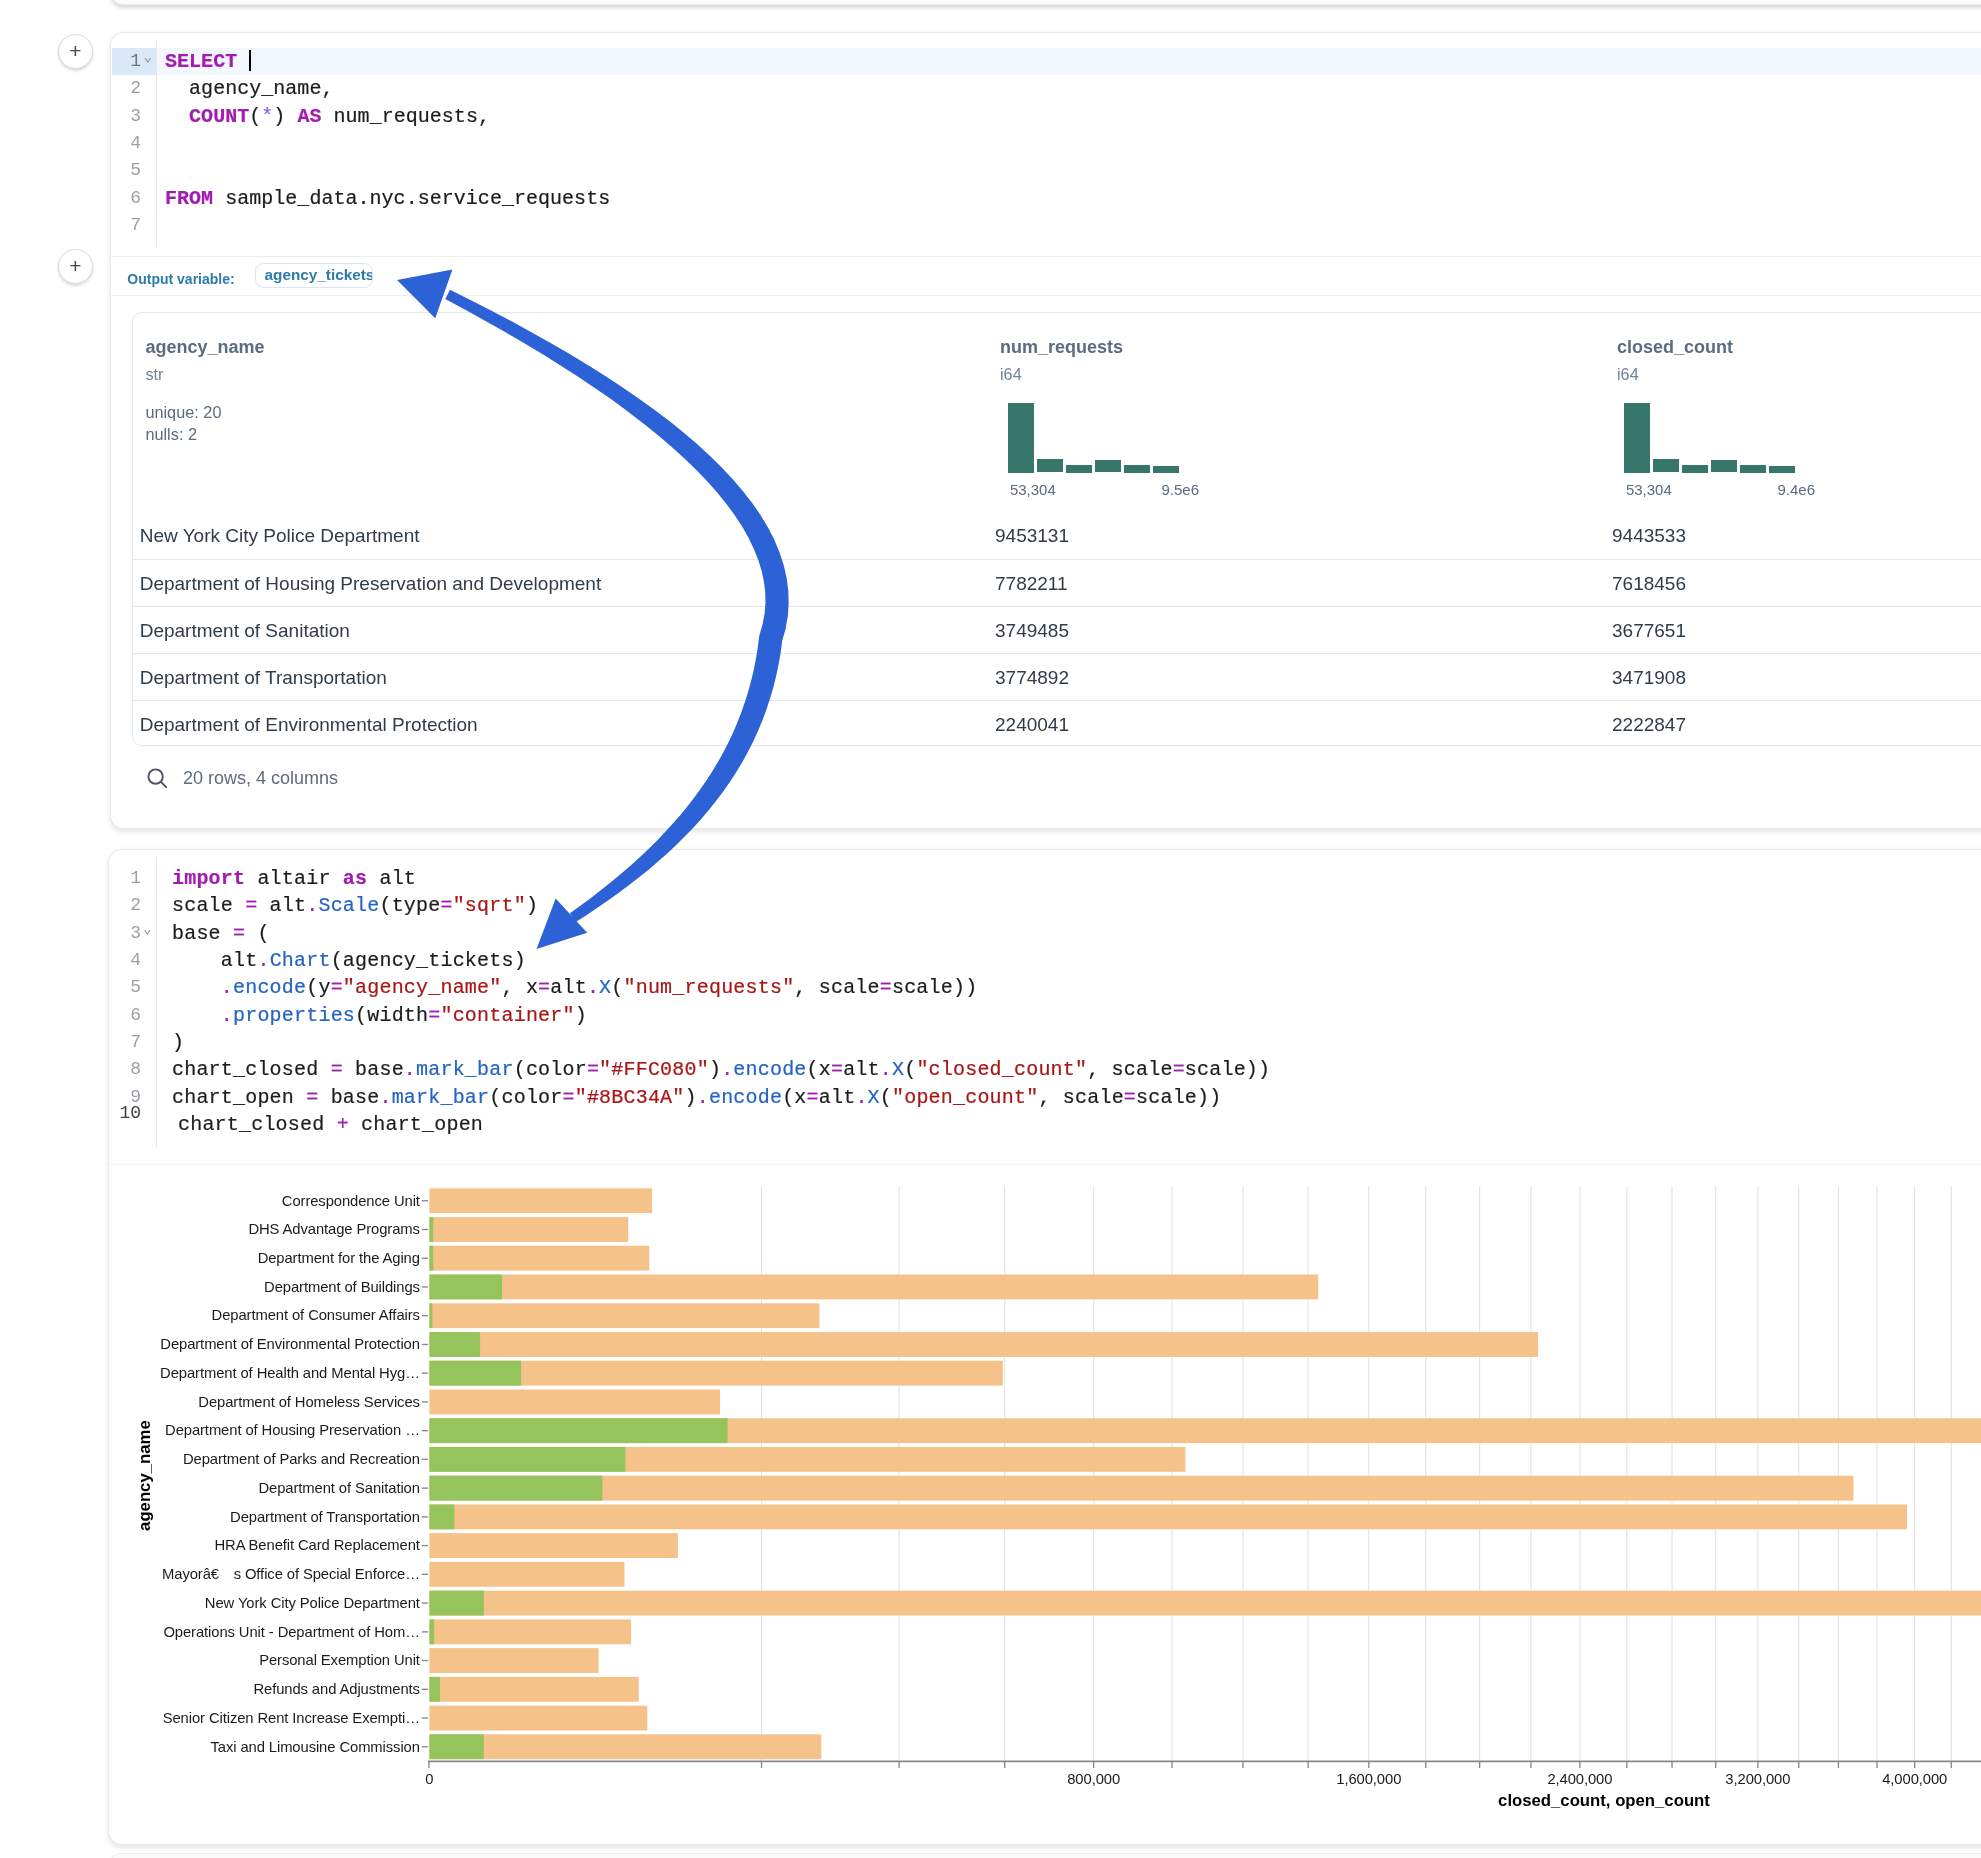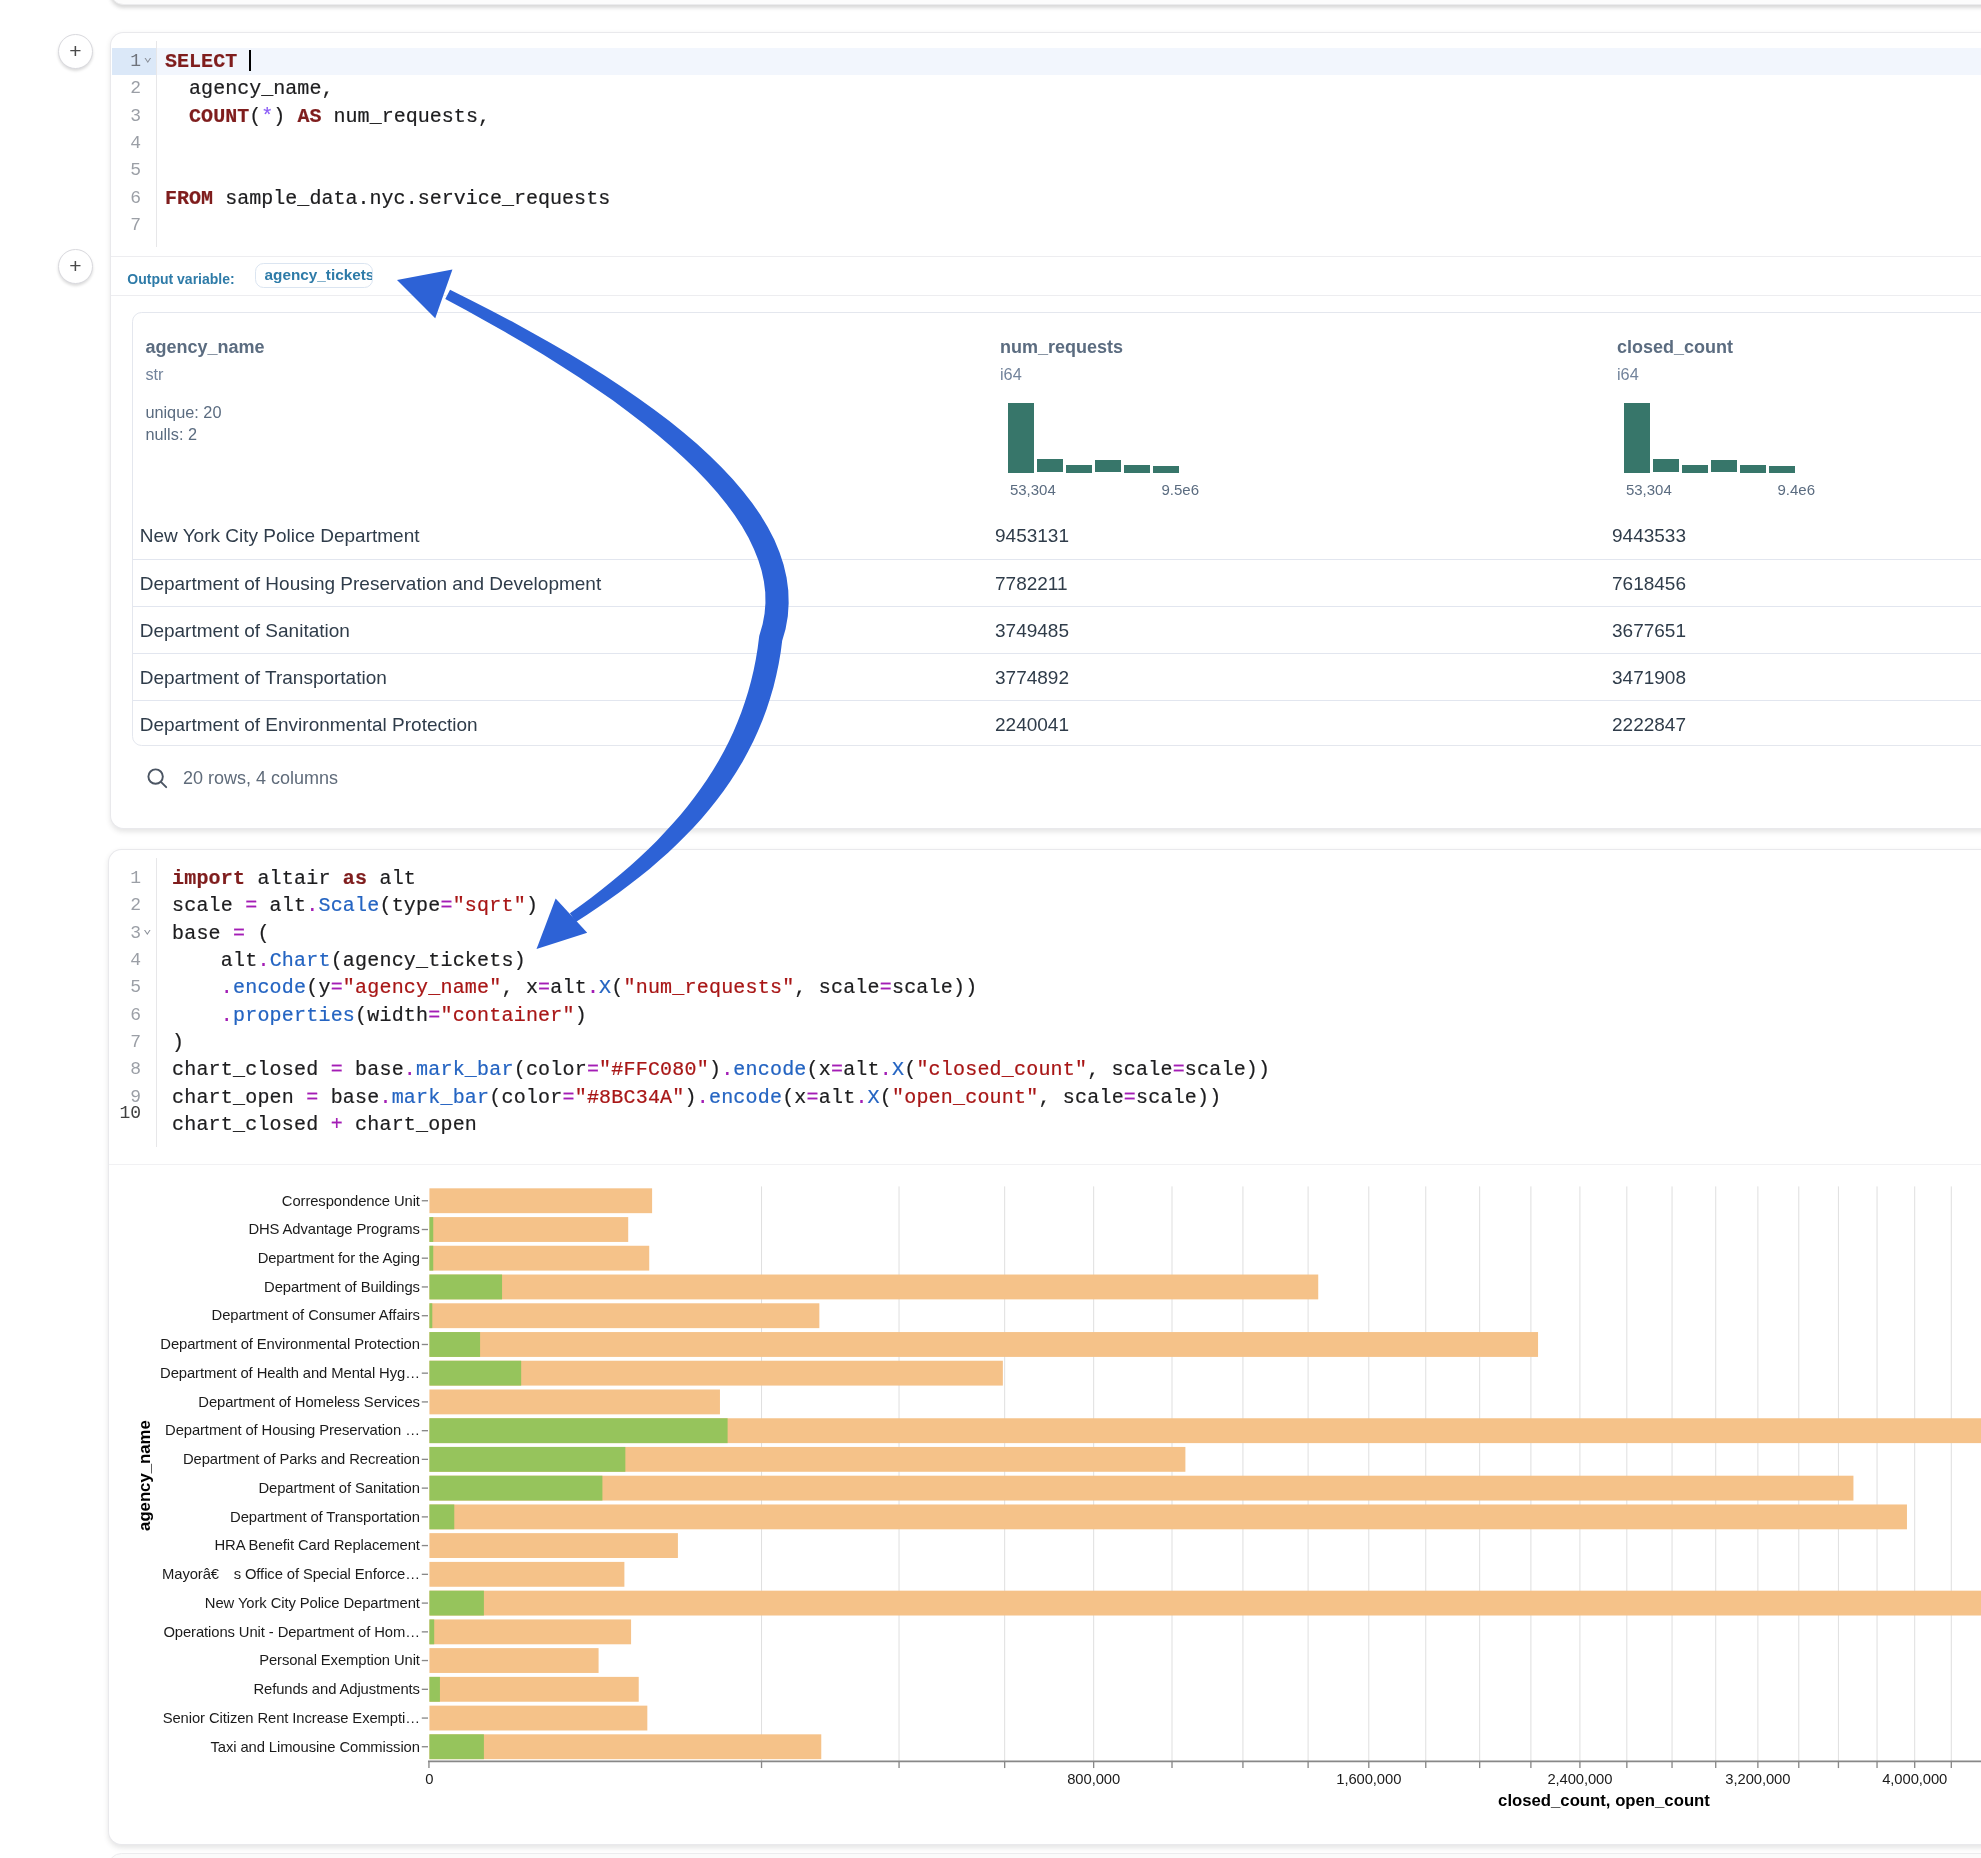--- a/index.html
+++ b/index.html
@@ -2,21 +2,21 @@
 <html><head><meta charset="utf-8"><style>
 * { margin:0; padding:0; box-sizing:border-box; }
 html,body { width:1982px; height:1858px; background:#fff; font-family:"Liberation Sans",sans-serif; position:relative; overflow:hidden; }
 .cell { position:absolute; background:#fff; border:1px solid #e9e9ec; border-right:none;
         box-shadow:0 2.9px 4.8px rgba(60,60,60,.13); }
 .lnum { position:absolute; height:27px; line-height:27px; text-align:right;
         font:18px/27px "Liberation Mono",monospace; }
 .chev { position:absolute; height:27px; line-height:23px; font:14.3px "Liberation Mono",monospace; color:#8a8f98; }
 .cline { position:absolute; height:27px; white-space:pre; font:20px/27px "Liberation Mono",monospace;
          letter-spacing:0.03px; color:#1d1d1f; -webkit-text-stroke:0.2px; }
-.k { color:#7f1d1d; font-weight:bold; }
+.k { color:#a21caf; font-weight:bold; }
 .o { color:#a31db5; }
 .s { color:#a81616; }
 .n { color:#116644; }
 .f { color:#2464c2; }
 .st { color:#8b5cf6; }
 .py .cline { letter-spacing:0.2px; }
 .cursor { display:inline-block; width:1.9px; height:21px; background:#000; vertical-align:-3.8px; }
 .sep { position:absolute; left:0; right:0; border-top:1px solid #ededf0; }
 .hbar { position:absolute; background:#37766a; }
 .hlab { position:absolute; font-size:15px; color:#5b6c80; }
@@ -139,21 +139,21 @@
 <div class="cline" style="top:124px;left:63px">    <span class="o">.</span><span class="f">encode</span>(y<span class="o">=</span><span class="s">"agency_name"</span>, x<span class="o">=</span>alt<span class="o">.</span><span class="f">X</span>(<span class="s">"num_requests"</span>, scale<span class="o">=</span>scale))</div>
 <div class="lnum" style="top:152px;width:32px;color:#9b9fa6">6</div>
 <div class="cline" style="top:152px;left:63px">    <span class="o">.</span><span class="f">properties</span>(width<span class="o">=</span><span class="s">"container"</span>)</div>
 <div class="lnum" style="top:179px;width:32px;color:#9b9fa6">7</div>
 <div class="cline" style="top:179px;left:63px">)</div>
 <div class="lnum" style="top:206px;width:32px;color:#9b9fa6">8</div>
 <div class="cline" style="top:206px;left:63px">chart_closed <span class="o">=</span> base<span class="o">.</span><span class="f">mark_bar</span>(color<span class="o">=</span><span class="s">"#FFC080"</span>)<span class="o">.</span><span class="f">encode</span>(x<span class="o">=</span>alt<span class="o">.</span><span class="f">X</span>(<span class="s">"closed_count"</span>, scale<span class="o">=</span>scale))</div>
 <div class="lnum" style="top:234px;width:32px;color:#9b9fa6">9</div>
 <div class="cline" style="top:234px;left:63px">chart_open <span class="o">=</span> base<span class="o">.</span><span class="f">mark_bar</span>(color<span class="o">=</span><span class="s">"#8BC34A"</span>)<span class="o">.</span><span class="f">encode</span>(x<span class="o">=</span>alt<span class="o">.</span><span class="f">X</span>(<span class="s">"open_count"</span>, scale<span class="o">=</span>scale))</div>
 <div class="lnum" style="top:250px;width:32px;color:#404040">10</div>
-<div class="cline" style="top:261px;left:63px">chart_closed <span class="o">+</span> chart_open</div>
+<div class="cline" style="top:261px;left:69px">chart_closed <span class="o">+</span> chart_open</div>
   <div class="sep" style="top:314px;border-color:#f1f1f3"></div>
 <svg width="2256" height="669" style="position:absolute;left:0;top:315px" viewBox="0 0 2360 700">
 <line x1="682.5" y1="22.4" x2="682.5" y2="624.0" stroke="#ddd" stroke-width="1"></line>
 <line x1="826.4" y1="22.4" x2="826.4" y2="624.0" stroke="#ddd" stroke-width="1"></line>
 <line x1="936.9" y1="22.4" x2="936.9" y2="624.0" stroke="#ddd" stroke-width="1"></line>
 <line x1="1030.0" y1="22.4" x2="1030.0" y2="624.0" stroke="#ddd" stroke-width="1"></line>
 <line x1="1112.0" y1="22.4" x2="1112.0" y2="624.0" stroke="#ddd" stroke-width="1"></line>
 <line x1="1186.2" y1="22.4" x2="1186.2" y2="624.0" stroke="#ddd" stroke-width="1"></line>
 <line x1="1254.4" y1="22.4" x2="1254.4" y2="624.0" stroke="#ddd" stroke-width="1"></line>
 <line x1="1317.9" y1="22.4" x2="1317.9" y2="624.0" stroke="#ddd" stroke-width="1"></line>

